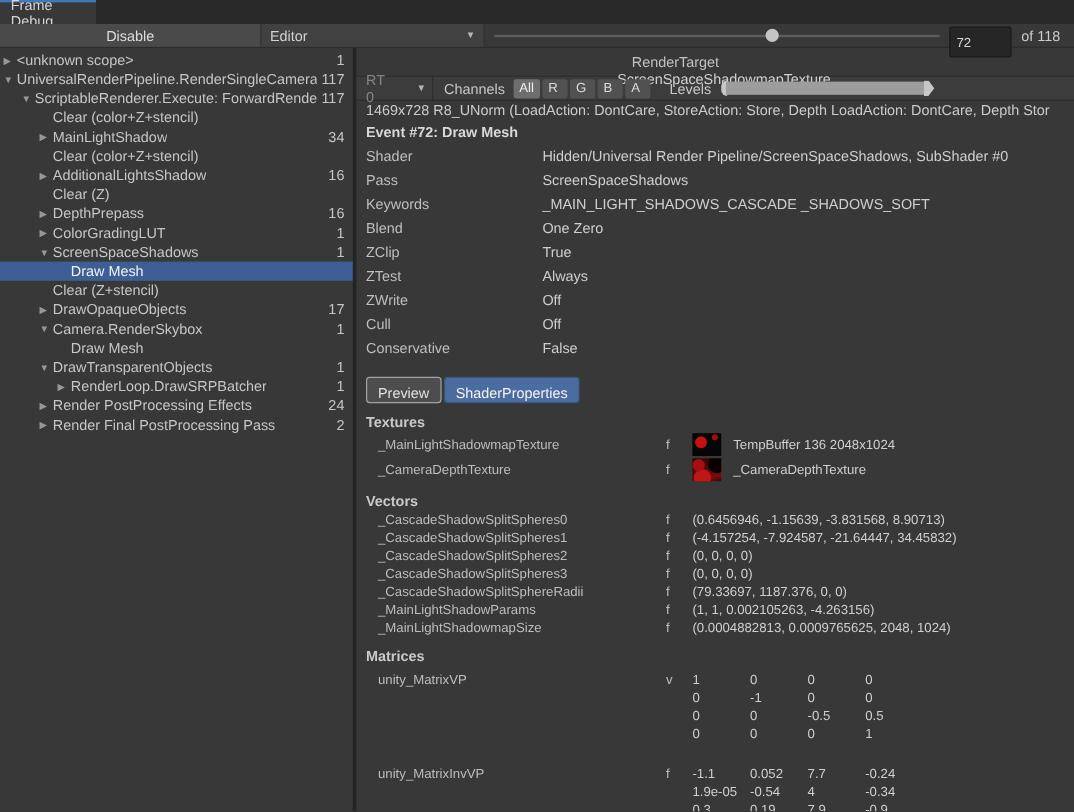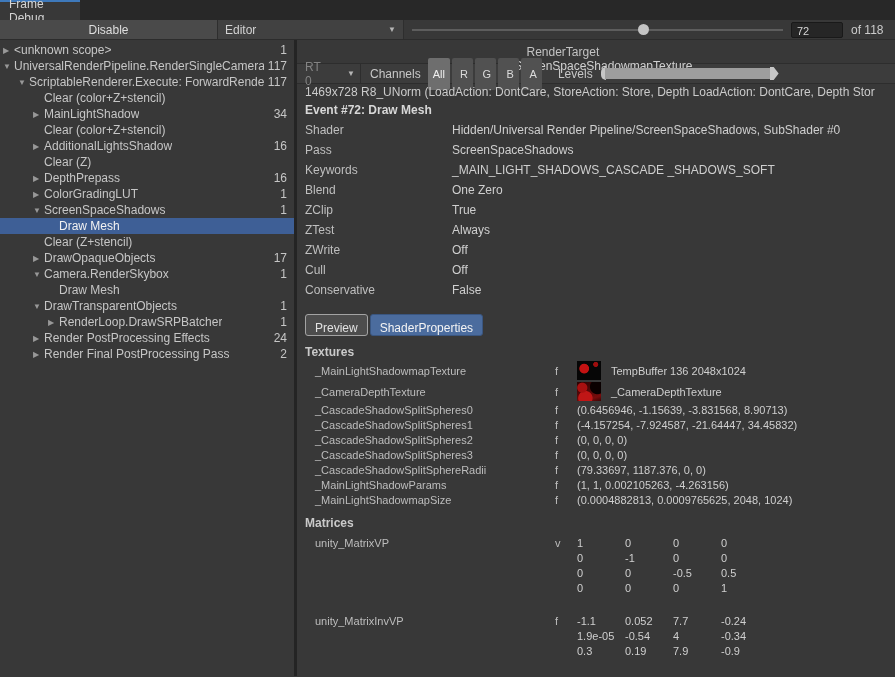--- a/index.html
+++ b/index.html
@@ -25,21 +25,21 @@
   }
   .editor-dd {
     width:186px; background:#414141; border-right:1px solid #2e2e2e;
     display:flex; align-items:center; justify-content:space-between; padding:0 7px; color:#d2d2d2;
   }
   .dd-arrow { font-size:8px; color:#b5b5b5; }
   .slider-area { flex:1; position:relative; margin:0 8px; }
   .slider-track { position:absolute; left:0; right:0; top:9px; height:2px; background:#5d5d5d; }
   .slider-thumb { position:absolute; top:4px; left:61%; width:11px; height:11px; border-radius:50%; background:#c4c4c4; }
   .event-field {
-    width:52px; height:16px; margin-top:2px; background:#262626;
+    width:52px; height:26px; margin-top:2px; background:#262626;
     border:1px solid #191919; border-radius:2px; color:#d6d6d6; padding:1px 0 0 5px; font-size:11px;
   }
   .of-label { width:52px; display:flex; align-items:center; padding-left:8px; color:#cccccc; }
   
   .bodywrap { display:flex; height:636px; }
   
   .tree { width:297px; border-right:3px solid #242424; padding-top:2px; overflow:hidden; }
   .trow { height:16px; display:flex; align-items:center; color:#c6c6c6; white-space:nowrap; }
   .trow.selected { background:#3e5f96; color:#f2f2f2; }
   .tri { flex:none; width:11px; font-size:8px; color:#989898; }
@@ -53,22 +53,22 @@
   .rt-row .v { color:#d0d0d0; }
   
   .chrow {
     height:21px; margin-left:-8px; padding-left:8px; background:#3c3c3c;
     border-top:1px solid #2d2d2d; border-bottom:1px solid #2d2d2d;
     display:flex; align-items:center;
   }
   .rt-dd { width:56px; display:flex; align-items:center; justify-content:space-between; color:#848484; padding-right:5px; border-right:1px solid #2d2d2d; height:100%;gap:22px; }
   .ch-label { margin:0 7px 0 9px; color:#c8c8c8; }
   .chbtn {
-    height:16px; min-width:21px; padding:16px 5px; margin-right:2px; background:#515151;
-    border-radius:2px; display:flex; align-items:center; justify-content:flex-end; color:#dcdcdc; font-size:11px;
+    height:16px; min-width:21px; padding:0 5px; margin-right:2px; background:#515151;
+    border-radius:2px; display:flex; align-items:center; justify-content:flex-start; color:#dcdcdc; font-size:11px;
   }
   .chbtn.sel { background:#6e6e6e; color:#f0f0f0; }
   .levels-label { margin:0 8px 0 14px; color:#c8c8c8; }
   .levels-slider { position:relative; width:178px; height:13px; }
   .lv-fill { position:absolute; left:4px; right:9px; top:1px; bottom:1px; background:#9d9d9d; }
   .lv-lhandle { position:absolute; left:0; top:0; width:5px; height:13px; background:#c6c6c6; border-radius:6px 0 0 6px; }
   .lv-rhandle { position:absolute; right:0; top:0; width:9px; height:13px; background:#c6c6c6; clip-path:polygon(0 0,45% 0,100% 50%,45% 100%,0 100%); }
   .surface-line { height:17px; line-height:17px; white-space:nowrap; overflow:hidden; color:#cbcbcb; }
   .event-title { height:19px; line-height:19px; font-weight:bold; color:#d8d8d8; }
   .kvrow { height:20px; display:flex; align-items:center; }
@@ -329,20 +329,21 @@
       <span class="thumb thumb1"></span>
       <span class="v">TempBuffer 136 2048x1024</span>
     </div>
     <div class="sprow texrow">
       <span class="n">_CameraDepthTexture</span>
       <span class="t">f</span>
       <span class="thumb thumb2"></span>
       <span class="v">_CameraDepthTexture</span>
     </div>
 
+    <div class="sec-header">Vectors</div>
     <div class="sprow vecrow">
         <span class="n">_CascadeShadowSplitSpheres0</span>
         <span class="t">f</span>
         <span class="v">(0.6456946, -1.15639, -3.831568, 8.90713)</span>
       </div>
     <div class="sprow vecrow">
         <span class="n">_CascadeShadowSplitSpheres1</span>
         <span class="t">f</span>
         <span class="v">(-4.157254, -7.924587, -21.64447, 34.45832)</span>
       </div>

